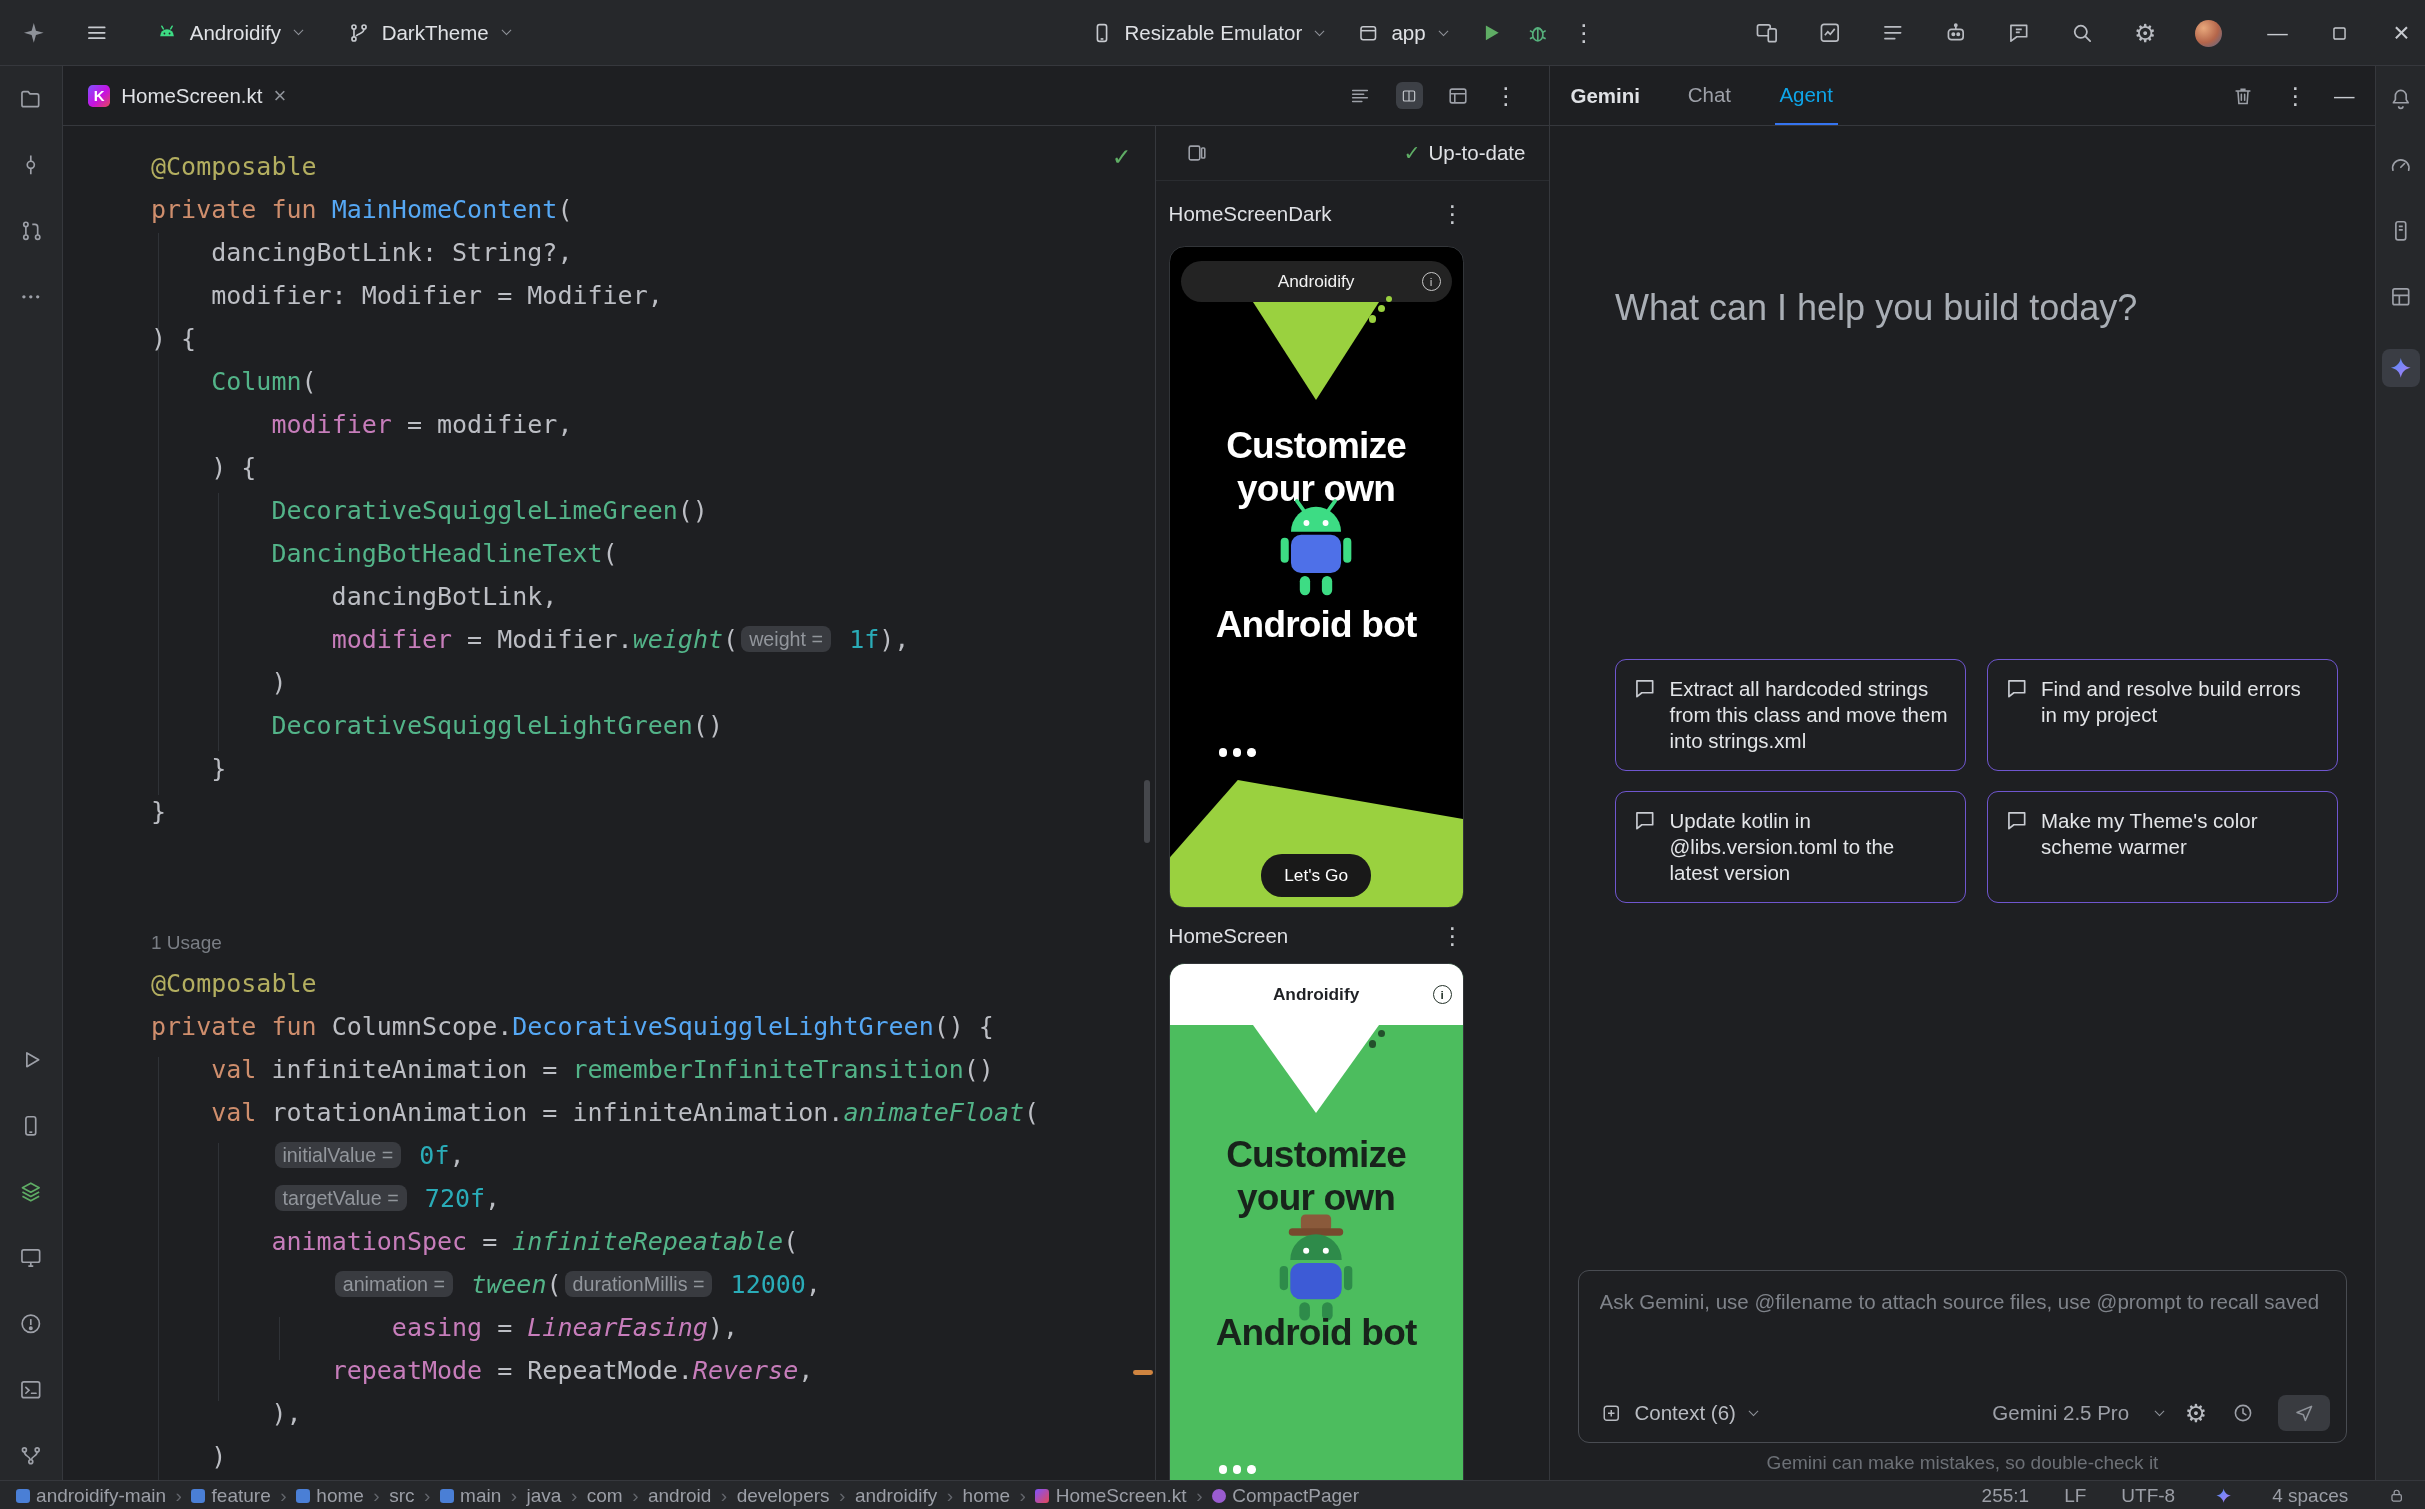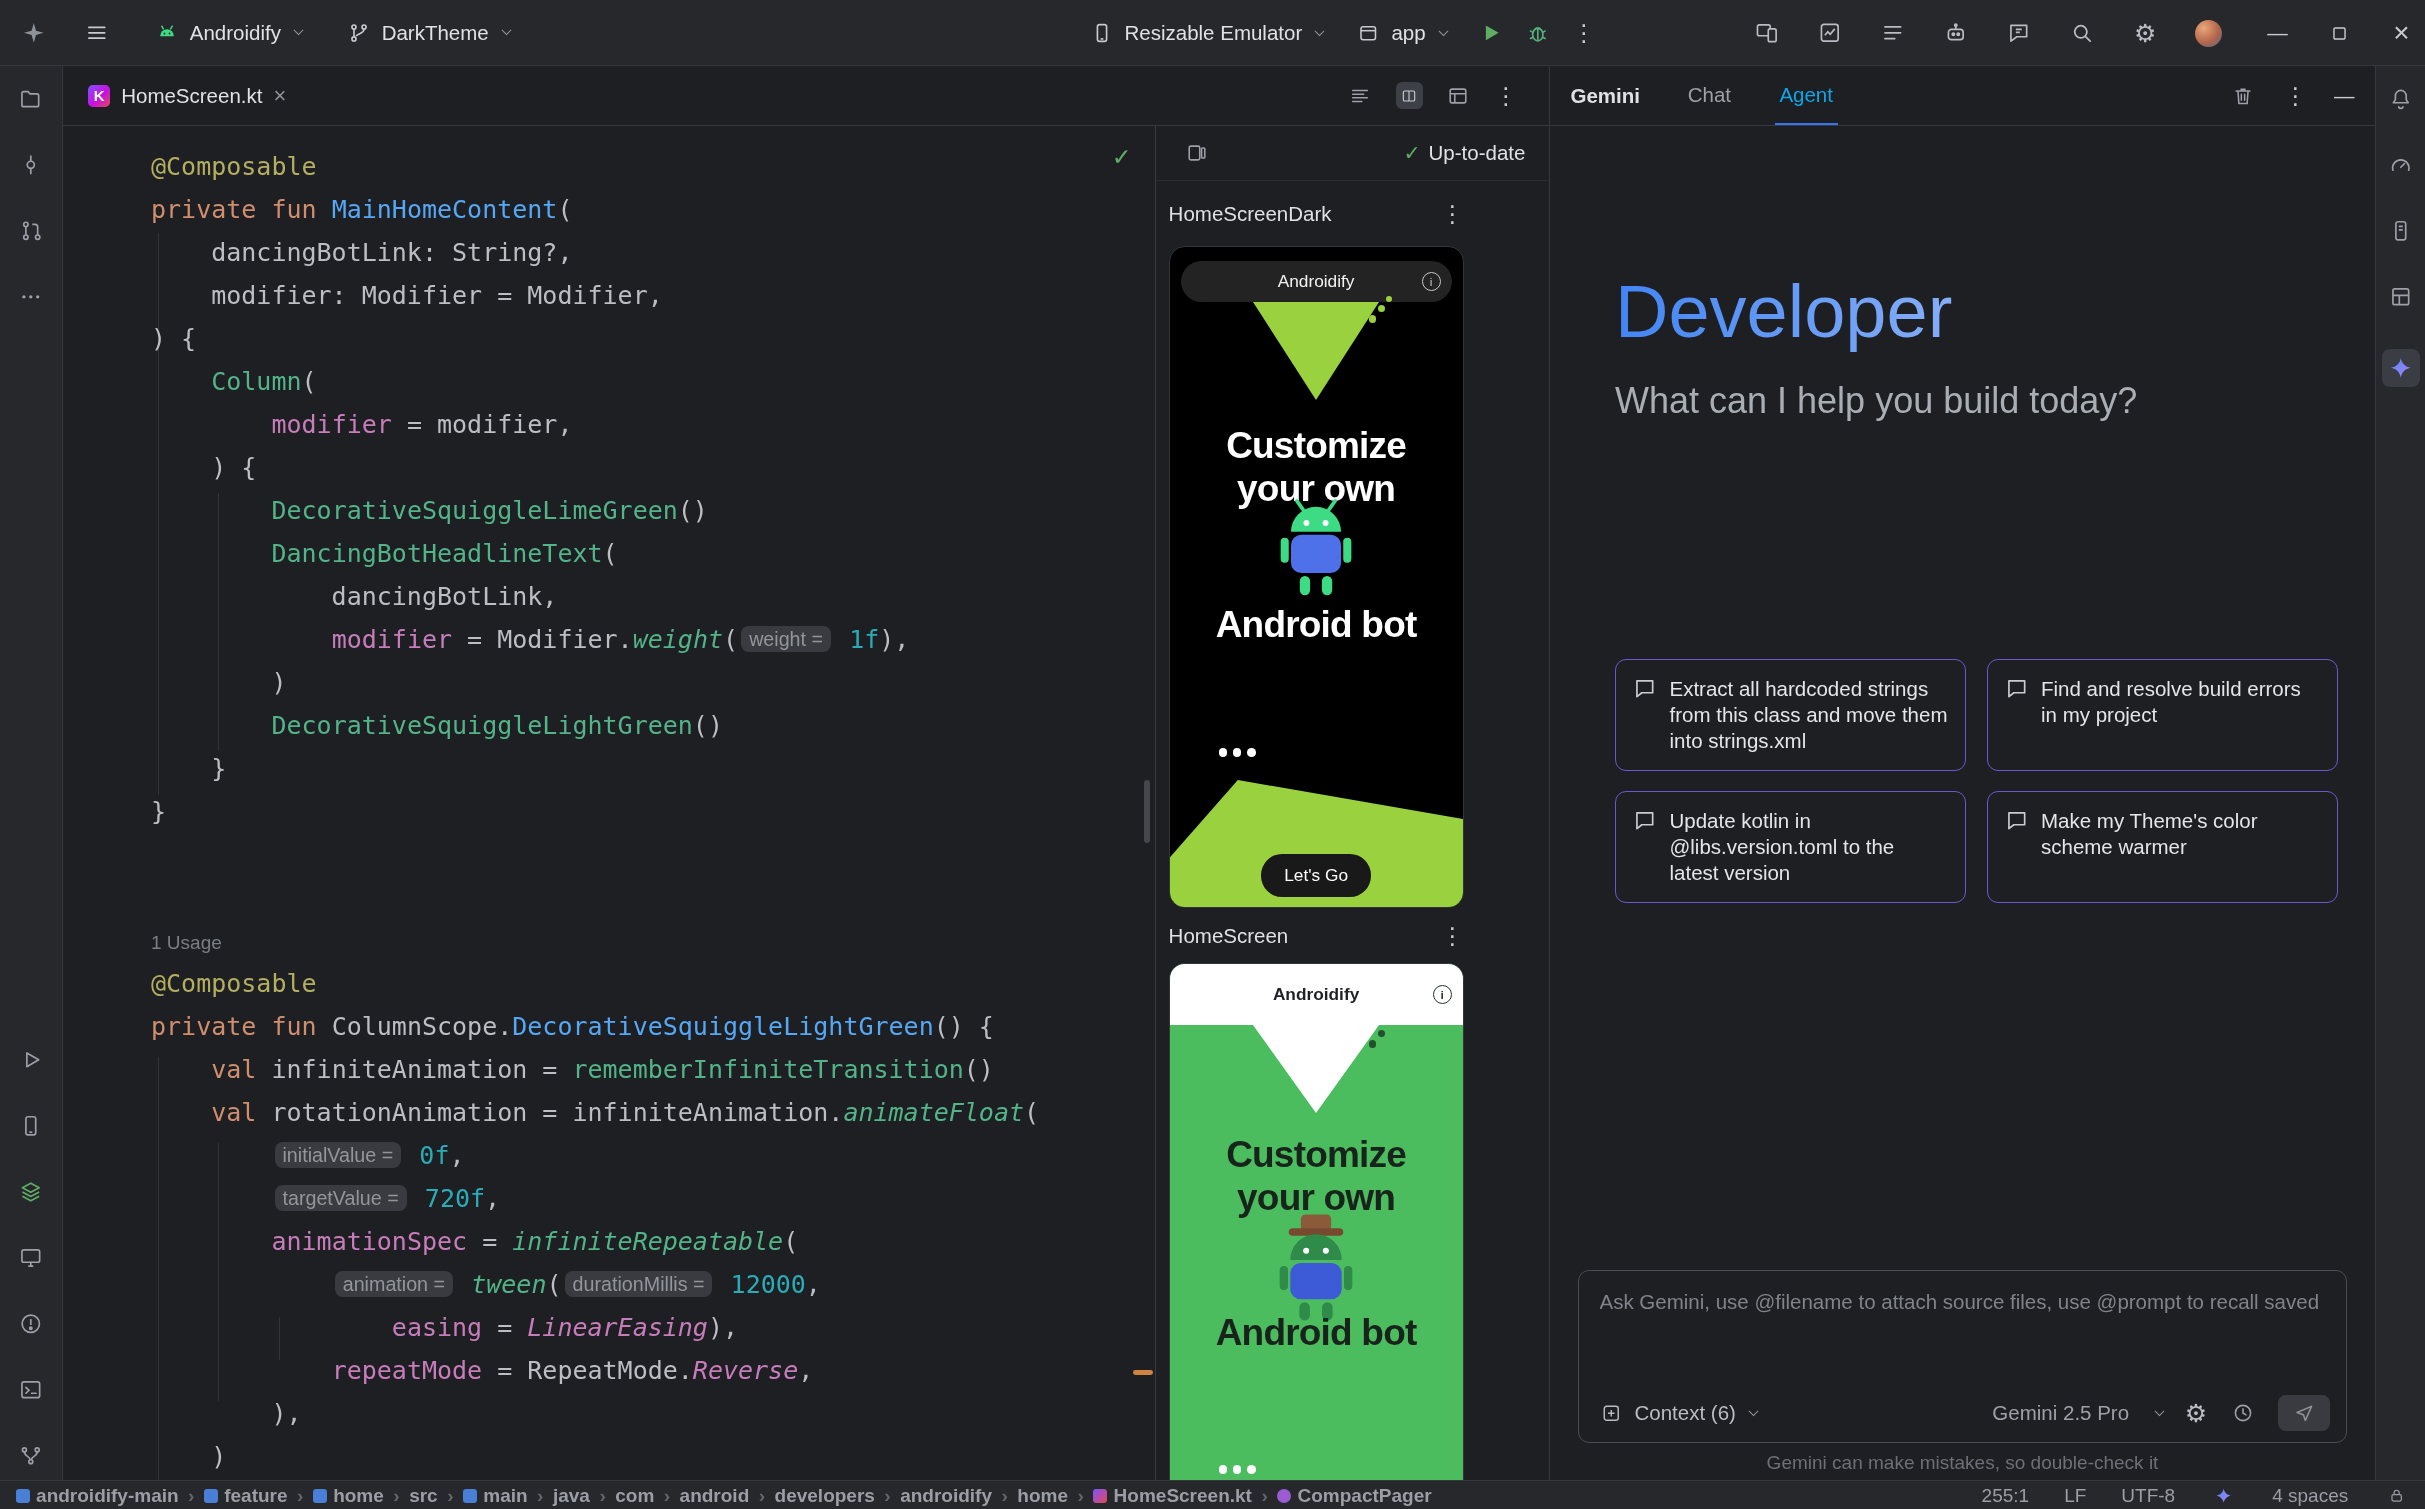--- a/index.html
+++ b/index.html
@@ -135,21 +135,21 @@
   .g-controls { position:absolute; left:19px; right:15.8px; bottom:11px; display:flex; align-items:center; gap:9.5px;
                 font-size:20.5px; color:#b9bcc2; }
   .g-right { margin-left:auto; display:flex; align-items:center; gap:22px; color:#9da0a8; }
   .send-btn { width:52px; height:36px; background:#393b40; border-radius:7.9px; display:flex; align-items:center; justify-content:center; }
   .g-disclaimer { position:absolute; left:0; right:0; bottom:6.3px; text-align:center; font-size:19px; color:#6c7076; }
 
   
   .statusbar { position:absolute; left:0; top:1480px; width:2426px; height:30px; background:#26282b;
                border-top:0.8px solid #36383d; display:flex; align-items:center; padding:0 15.8px;
                font-size:19px; color:#9b9ea6; }
-  .bc { display:flex; align-items:center; gap:7.9px;font-weight:bold; }
+  .bc { display:flex; align-items:center; gap:7.9px; }
   .bc-item { display:flex; align-items:center; gap:6.3px; }
   .bc-sep { color:#63666c; margin:0 1.6px; }
   .bci { width:14px; height:14px; border-radius:3.2px; display:inline-block; }
   .bci-module { background:#4a7fd6; }
   .bci-kotlin { background:linear-gradient(135deg,#7F52FF,#E44857); }
   .bci-function { background:#9a5cd0; border-radius:50%; }
   .sb-right { margin-left:auto; display:flex; align-items:center; gap:35px; }
 </style>
 </head>
 <body>
@@ -551,21 +551,20 @@
         <svg width="22" height="22" viewBox="0 0 24 24" fill="none" stroke="#9da0a8" stroke-width="1.7" stroke-linecap="round">
             <path d="M4.5 6.5h15M10 6.5V4.8h4v1.7M6.5 6.5l1 13.7h9l1-13.7M10.2 10v6.5M13.8 10v6.5"></path>
           </svg>
       </span>
       <span class="kebab">⋮</span>
       <span class="min-glyph">—</span>
     </div>
   </div>
 
   <div class="g-hero">
-    <div class="g-hero-line">Developer</div>
     <div class="g-sub">What can I help you build today?</div>
   </div>
 
   <div class="g-cards">
       <div class="g-card">
   <span class="g-card-icon">
     <svg width="23.6" height="23.6" viewBox="0 0 24 24" fill="none" stroke="#c9ccd2" stroke-width="1.7" stroke-linejoin="round">
             <path d="M4 4h16v12H9l-5 4z"></path>
           </svg>
   </span>

